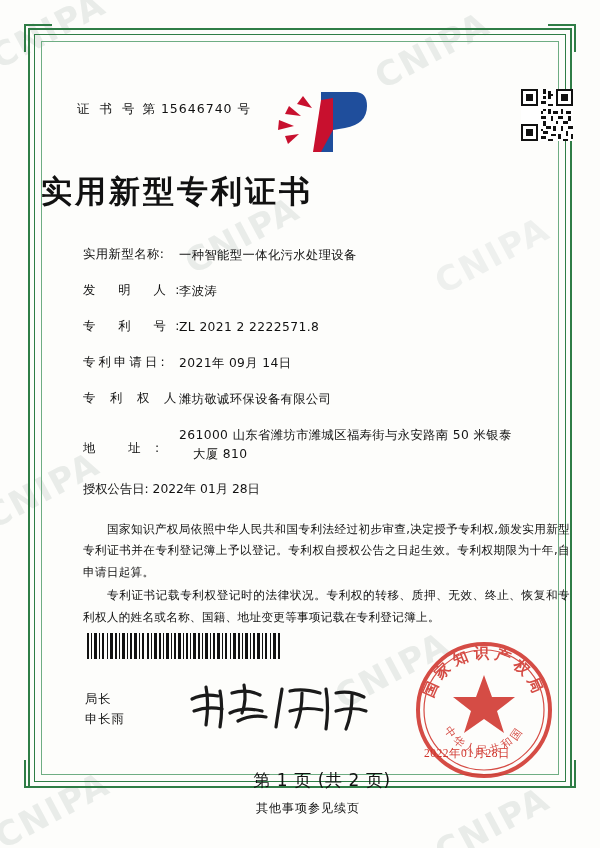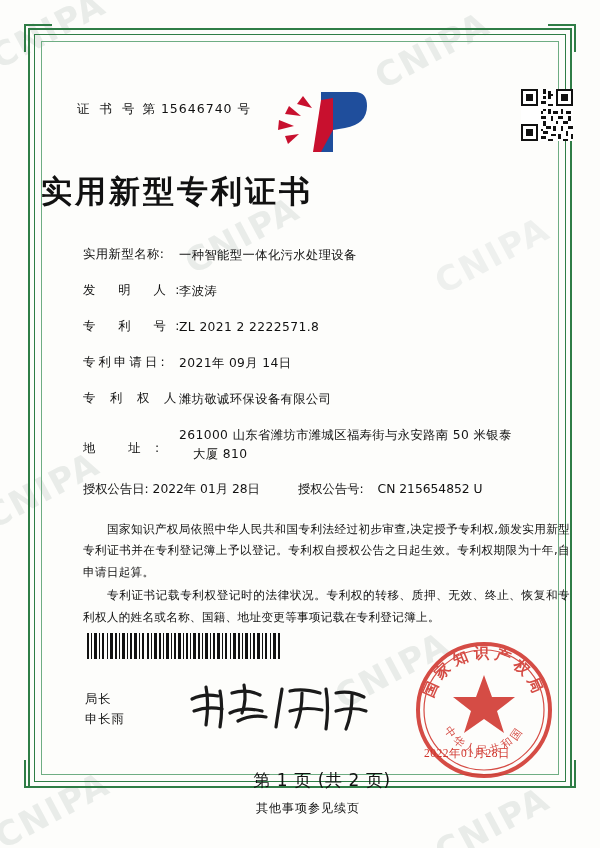--- a/index.html
+++ b/index.html
@@ -377,24 +377,20 @@
           <span>261000 山东省潍坊市潍城区福寿街与永安路南 50 米银泰</span>
           <span class="sub">大厦 810</span>
         </div>
       </div>
 
       <div class="frow">
         <div class="inline-pair">
           <div class="p1">
             <span>授权公告日:</span>
             <span>2022年 01月 28日</span>
-          </div>
-          <div>
-            <span class="p2-label">授权公告号:</span>
-            <span>CN 215654852 U</span>
           </div>
         </div>
       </div>
 
     </div>
 
     <div class="paras">
       <p>国家知识产权局依照中华人民共和国专利法经过初步审查,决定授予专利权,颁发实用新型专利证书并在专利登记簿上予以登记。专利权自授权公告之日起生效。专利权期限为十年,自申请日起算。</p>
       <p>专利证书记载专利权登记时的法律状况。专利权的转移、质押、无效、终止、恢复和专利权人的姓名或名称、国籍、地址变更等事项记载在专利登记簿上。</p>
     </div>

